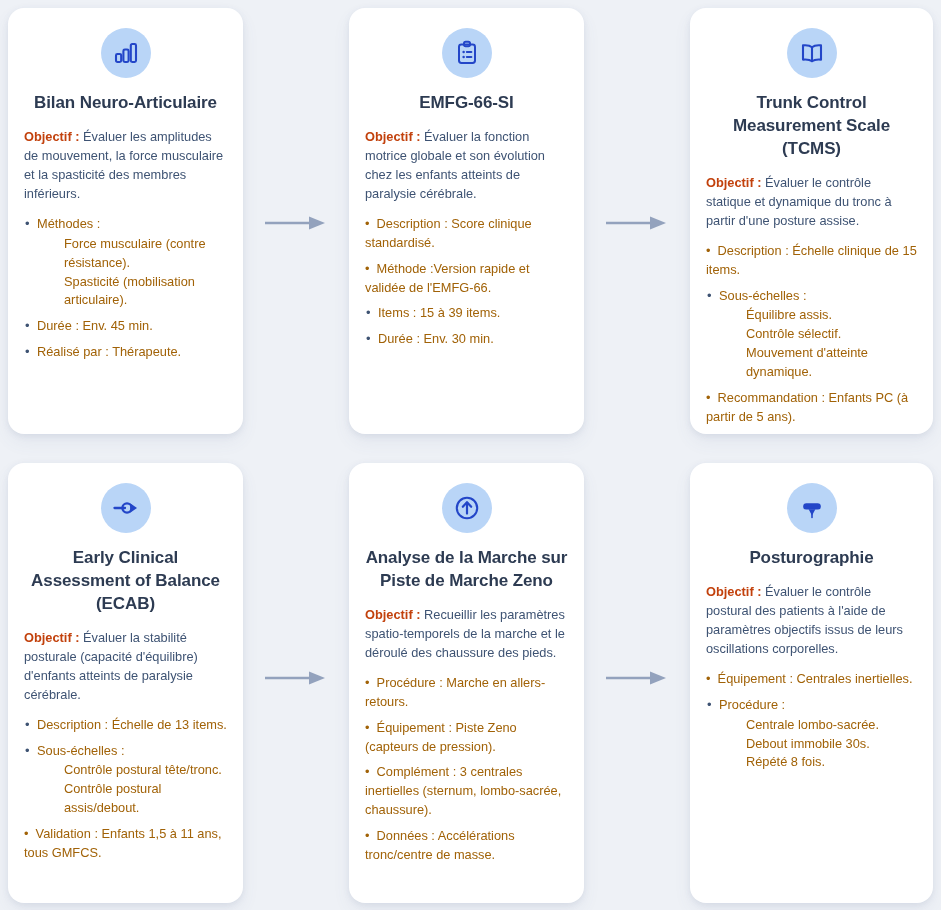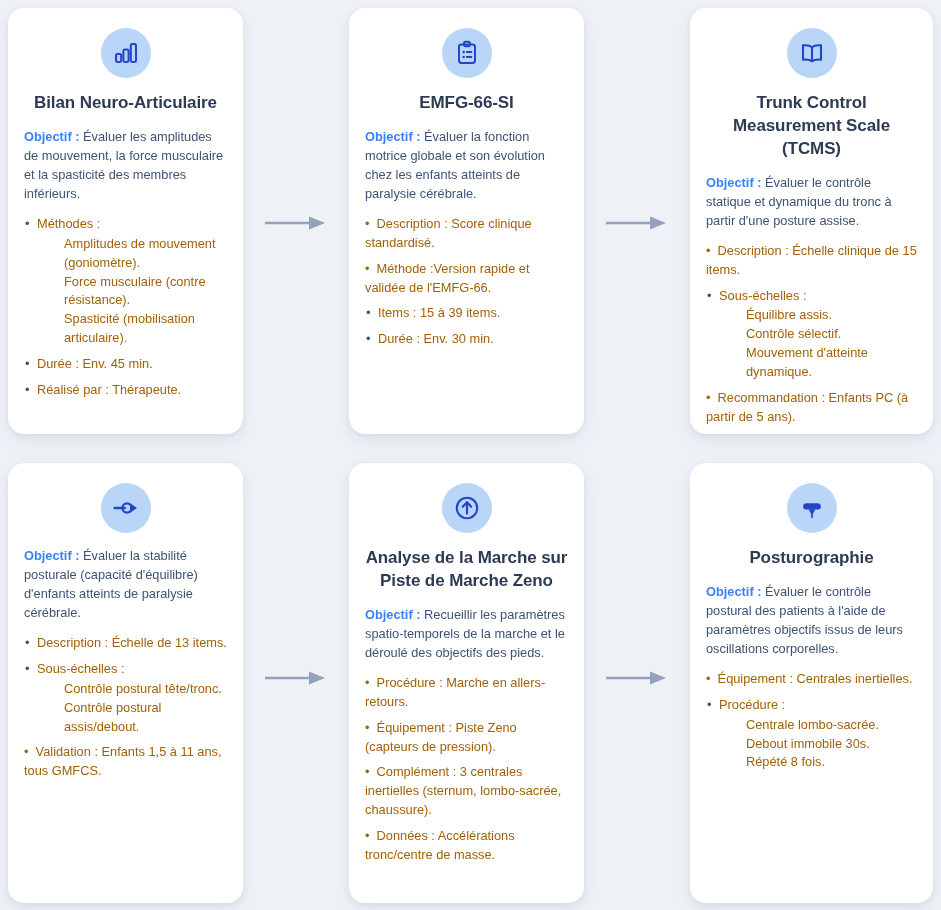--- a/index.html
+++ b/index.html
@@ -62,21 +62,21 @@
   }
 
   .objective {
     font-size: 12.8px;
     color: #3e5373;
     line-height: 1.48;
     margin-bottom: 11px;
   }
   .objective .lbl {
     font-weight: bold;
-    color: #3b82f6;
+    color: #c2410c;
   }
 
   ul.bullets {
     list-style: none;
     font-size: 12.8px;
     color: #a16207;
     line-height: 1.48;
   }
   ul.bullets > li {
     position: relative;
@@ -137,21 +137,20 @@
             <rect x="17.8" y="4" width="5.2" height="18" rx="1.4" fill="none" stroke="#2346c8" stroke-width="2.1"></rect>
           </svg>
         </div>
       </div>
       <div class="card-title">Bilan Neuro-Articulaire</div>
       <p class="objective"><span class="lbl">Objectif :</span><span> Évaluer les amplitudes de mouvement, la force musculaire et la spasticité des membres inférieurs.</span></p>
       <ul class="bullets">
         <li>
           <span class="bt">Méthodes :</span>
           <ul class="subitems">
-            <li>Amplitudes de mouvement (goniomètre).</li>
             <li>Force musculaire (contre résistance).</li>
             <li>Spasticité (mobilisation articulaire).</li>
           </ul>
         </li>
         <li><span class="bt">Durée : Env. 45 min.</span></li>
         <li><span class="bt">Réalisé par : Thérapeute.</span></li>
       </ul>
     </div>
   </div>
 
@@ -225,20 +224,21 @@
     <div class="card">
       <div class="icon-wrap">
         <div class="icon-circle">
           <svg width="26" height="26" viewBox="0 0 26 26">
             <line x1="1.5" y1="13" x2="12" y2="13" stroke="#2346c8" stroke-width="2.3" stroke-linecap="round"></line>
             <circle cx="14" cy="13" r="4.6" fill="none" stroke="#2346c8" stroke-width="2.3"></circle>
             <polygon points="17.2,8.2 24,13 17.2,17.8" fill="#2346c8"></polygon>
           </svg>
         </div>
       </div>
+      <div class="card-title">Early Clinical Assessment of Balance (ECAB)</div>
       <p class="objective"><span class="lbl">Objectif :</span><span> Évaluer la stabilité posturale (capacité d'équilibre) d'enfants atteints de paralysie cérébrale.</span></p>
       <ul class="bullets">
         <li><span class="bt">Description : Échelle de 13 items.</span></li>
         <li>
           <span class="bt">Sous-échelles :</span>
           <ul class="subitems">
             <li>Contrôle postural tête/tronc.</li>
             <li>Contrôle postural assis/debout.</li>
           </ul>
         </li>
@@ -259,21 +259,21 @@
       <div class="icon-wrap">
         <div class="icon-circle">
           <svg width="26" height="26" viewBox="0 0 26 26">
             <circle cx="13" cy="13" r="10.2" fill="none" stroke="#2346c8" stroke-width="2.1"></circle>
             <line x1="13" y1="18.6" x2="13" y2="7.6" stroke="#2346c8" stroke-width="2.2" stroke-linecap="round"></line>
             <polyline points="8.8,11.8 13,7.3 17.2,11.8" fill="none" stroke="#2346c8" stroke-width="2.2" stroke-linecap="round" stroke-linejoin="round"></polyline>
           </svg>
         </div>
       </div>
       <div class="card-title">Analyse de la Marche sur Piste de Marche Zeno</div>
-      <p class="objective"><span class="lbl">Objectif :</span><span> Recueillir les paramètres spatio-temporels de la marche et le déroulé des objectifs des pieds.</span></p>
+      <p class="objective"><span class="lbl">Objectif :</span><span> Recueillir les paramètres spatio-temporels de la marche et le déroulé des chaussure des pieds.</span></p>
       <ul class="bullets">
         <li class="flush"><span class="bt">Procédure : Marche en allers-retours.</span></li>
         <li class="flush"><span class="bt">Équipement : Piste Zeno (capteurs de pression).</span></li>
         <li class="flush"><span class="bt">Complément : 3 centrales inertielles (sternum, lombo-sacrée, chaussure).</span></li>
         <li class="flush"><span class="bt">Données : Accélérations tronc/centre de masse.</span></li>
       </ul>
     </div>
   </div>
 
   <div class="connector row2">

